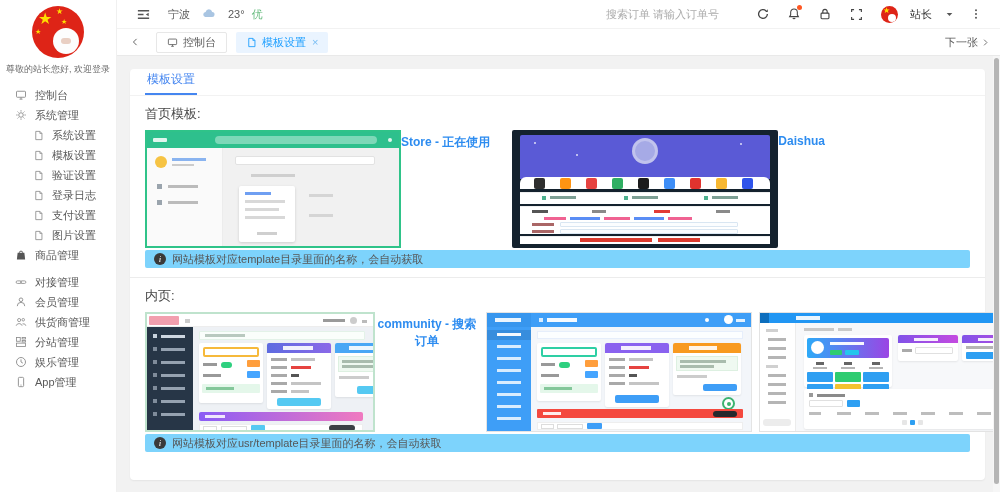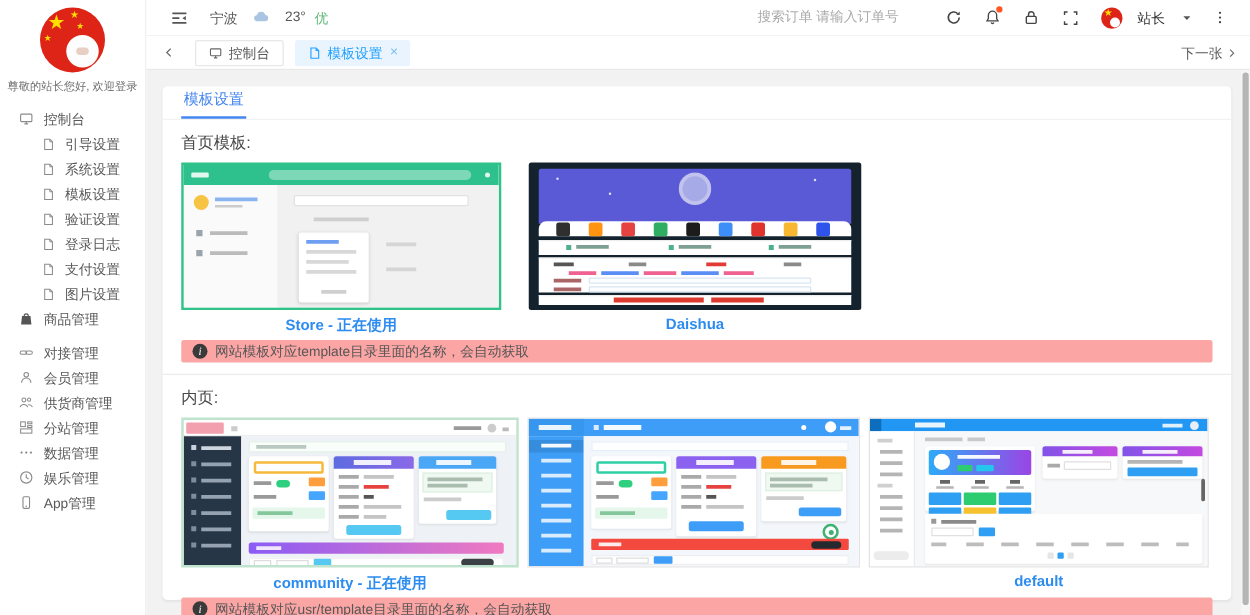--- a/index.html
+++ b/index.html
@@ -45,24 +45,24 @@
   .next { margin-left:auto; color:#595959; display:flex; align-items:center; gap:3px; cursor:pointer; }
 
   
   .main { position:absolute; left:117px; top:56px; width:883px; height:436px; background:#f2f2f2; padding:13px 15px 12px 13px; }
   .card { background:#fff; border-radius:4px; width:855px; height:411px; box-shadow:0 1px 2px rgba(0,0,0,.06); padding:0 15px; }
   .card-tabs { height:27px; margin:0 -15px; padding:0 15px; border-bottom:1px solid #f2f2f2; display:flex; align-items:flex-end; }
   .card-tab { color:#4586f0; font-size:12px; padding:6px 2px 5px; border-bottom:2px solid #4586f0; cursor:pointer; }
   .sec-title { font-size:13px; font-weight:400; color:#484848; margin:9px 0 7px; }
   .thumb-row { display:flex; }
   .row1 { gap:22px; } .row2 { gap:7px; }
-  .tpl { display:flex; flex-direction:column; }
+  .tpl { display:flex; flex-direction:row; }
   .thumb { position:relative; overflow:hidden; background:#fff; cursor:pointer; }
   .cap { text-align:center; font-size:12px; font-weight:bold; color:#2d8cf0; margin:4px 0 1px; cursor:pointer; }
-  .note { background:#fca5a5; border-radius:2px; height:18px; display:flex; align-items:center; gap:6px; padding:0 9px; font-size:11px; color:#565656; margin-top:2px; }
+  .note { background:#7dd3fc; border-radius:2px; height:18px; display:flex; align-items:center; gap:6px; padding:0 9px; font-size:11px; color:#565656; margin-top:2px; }
   .info-i { width:12px; height:12px; flex:none; border-radius:50%; background:#3a3a3a; color:#fff; display:flex; align-items:center; justify-content:center; font-size:9px; font-style:italic; font-family:"Liberation Serif",serif; }
   .info-i::before { content:"i"; }
   .divider { border:none; border-top:1px solid #ececec; margin:9px -15px 0; }
 
   
   .t-store { width:256px; height:118px; border:2px solid #2fc389; }
   .t-daishua { width:266px; height:118px; background:#14222e; border-radius:2px; }
   .t-community { width:270px; height:120px; border:2px solid #bfe3cd; }
   .t-light { width:266px; height:120px; border:1px solid #e4e4e4; }
   .t-default { width:272px; height:120px; border:1px solid #e3e3e3; }
@@ -88,30 +88,30 @@
   <nav class="menu">
     <div class="mi">
       <span class="ic">
           <svg width="12" height="12" viewBox="0 0 16 16">
             <rect x="2" y="3" width="12" height="8" rx="1" fill="none" stroke="#8a8a8a" stroke-width="1.2"></rect>
             <path d="M6 13.5h4M8 11v2.5" stroke="#8a8a8a" stroke-width="1.2" fill="none"></path>
           </svg>
         </span>
       <span>控制台</span>
     </div>
-
-    <div class="mi sub">
-      <span class="ic">
-          <svg width="11" height="11" viewBox="0 0 16 16">
-            <path d="M4 2h6l3 3v9H4z" fill="none" stroke="#8a8a8a" stroke-width="1.2"></path>
-            <path d="M10 2v3h3" fill="none" stroke="#8a8a8a" stroke-width="1.1"></path>
-          </svg>
-        </span>
-      <span>引导设置</span>
-    </div>
+    <div class="mi">
+      <span class="ic">
+          <svg width="12" height="12" viewBox="0 0 16 16">
+            <circle cx="8" cy="8" r="3" fill="none" stroke="#8a8a8a" stroke-width="1.2"></circle>
+            <path d="M8 1.5v2M8 12.5v2M1.5 8h2M12.5 8h2M3.4 3.4l1.4 1.4M11.2 11.2l1.4 1.4M12.6 3.4l-1.4 1.4M4.8 11.2l-1.4 1.4" stroke="#8a8a8a" stroke-width="1.1"></path>
+          </svg>
+        </span>
+      <span>系统管理</span>
+    </div>
+
     <div class="mi sub">
       <span class="ic">
           <svg width="11" height="11" viewBox="0 0 16 16">
             <path d="M4 2h6l3 3v9H4z" fill="none" stroke="#8a8a8a" stroke-width="1.2"></path>
             <path d="M10 2v3h3" fill="none" stroke="#8a8a8a" stroke-width="1.1"></path>
           </svg>
         </span>
       <span>系统设置</span>
     </div>
     <div class="mi sub">
@@ -200,30 +200,20 @@
     <div class="mi">
       <span class="ic">
           <svg width="12" height="12" viewBox="0 0 16 16">
             <rect x="2" y="2" width="5" height="5" fill="none" stroke="#8a8a8a" stroke-width="1.1"></rect>
             <rect x="9.5" y="2" width="4.5" height="2" fill="none" stroke="#8a8a8a" stroke-width="1.1"></rect>
             <rect x="9.5" y="6" width="4.5" height="2" fill="none" stroke="#8a8a8a" stroke-width="1.1"></rect>
             <rect x="2" y="9.5" width="12" height="4.5" fill="none" stroke="#8a8a8a" stroke-width="1.1"></rect>
           </svg>
         </span>
       <span>分站管理</span>
-    </div>
-    <div class="mi">
-      <span class="ic">
-          <svg width="12" height="12" viewBox="0 0 16 16">
-            <circle cx="3" cy="8" r="1.2" fill="#8a8a8a"></circle>
-            <circle cx="8" cy="8" r="1.2" fill="#8a8a8a"></circle>
-            <circle cx="13" cy="8" r="1.2" fill="#8a8a8a"></circle>
-          </svg>
-        </span>
-      <span>数据管理</span>
     </div>
     <div class="mi">
       <span class="ic">
           <svg width="12" height="12" viewBox="0 0 16 16">
             <circle cx="8" cy="8" r="6" fill="none" stroke="#8a8a8a" stroke-width="1.2"></circle>
             <path d="M8 4.5V8l2.5 1.5" fill="none" stroke="#8a8a8a" stroke-width="1.2"></path>
           </svg>
         </span>
       <span>娱乐管理</span>
     </div>
@@ -484,21 +474,21 @@
           <i class="b" style="left:192px;top:62px;width:30px;height:3px;background:#ccc"></i>
           <i class="b" style="left:210px;top:72px;width:36px;height:8px;background:#55c9f2;border-radius:2px"></i>
           <i class="b" style="left:52px;top:98px;right:10px;height:9px;background:linear-gradient(90deg,#8a5cf5,#f07ac0);border-radius:2px"></i>
           <i class="b" style="left:58px;top:101px;width:20px;height:3px;background:rgba(255,255,255,.85)"></i>
           <i class="b" style="left:52px;top:110px;right:10px;height:8px;background:#fff;border:1px solid #eee"></i>
           <i class="b" style="left:56px;top:111.5px;width:14px;height:5px;background:#fff;border:1px solid #ddd"></i>
           <i class="b" style="left:74px;top:111.5px;width:26px;height:5px;background:#fff;border:1px solid #ddd"></i>
           <i class="b" style="left:104px;top:111px;width:14px;height:6px;background:#55c9f2;border-radius:1px"></i>
           <i class="b" style="right:18px;top:111px;width:26px;height:6px;background:#3b4045;border-radius:3px"></i>
         </div>
-        <div class="cap">community - 正在使用</div>
+        <div class="cap">community - 搜索订单</div>
       </div>
 
       <div class="tpl">
         <div class="thumb t-light">
           <i class="b" style="left:0;top:0;right:0;height:14px;background:#3e9ef7"></i>
           <i class="b" style="left:0;top:0;width:44px;height:14px;background:#3796ee"></i>
           <i class="b" style="left:8px;top:5px;width:26px;height:4px;background:rgba(255,255,255,.9)"></i>
           <i class="b" style="left:52px;top:5px;width:4px;height:4px;background:rgba(255,255,255,.8)"></i>
           <i class="b" style="left:60px;top:5px;width:30px;height:4px;background:rgba(255,255,255,.95)"></i>
           <i class="b" style="right:42px;top:5px;width:4px;height:4px;border-radius:50%;background:#fff"></i>

